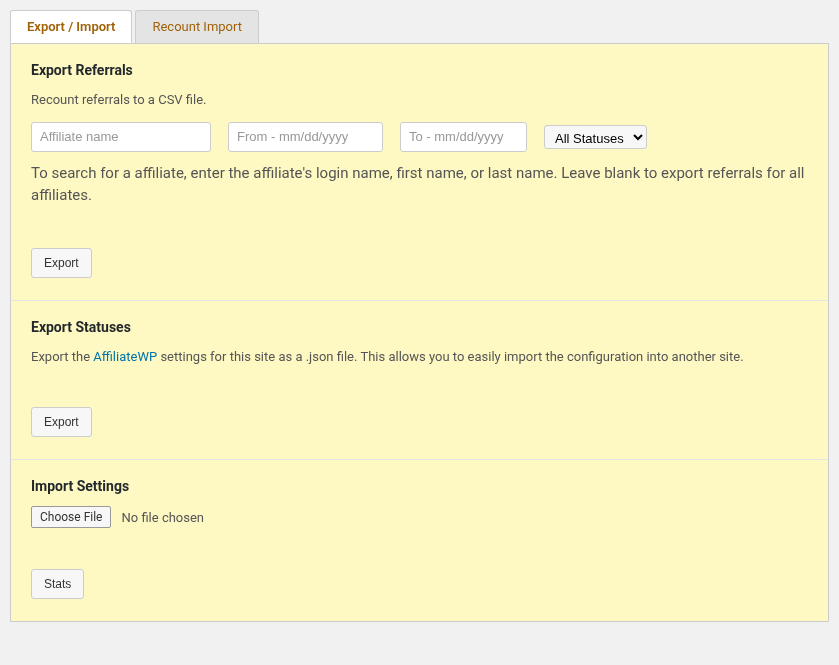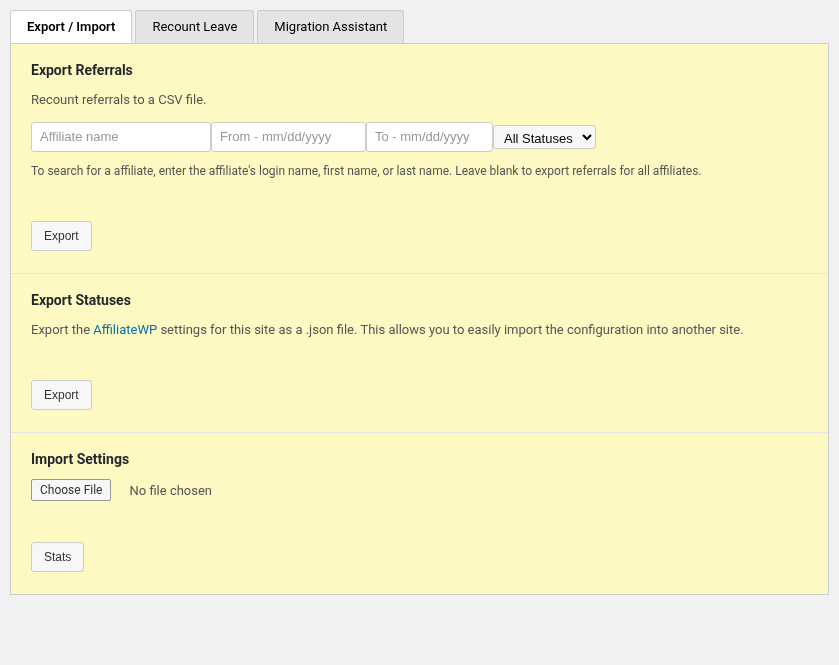--- a/index.html
+++ b/index.html
@@ -21,21 +21,21 @@
       gap: 0;
       margin-bottom: 0;
     }
     .tab {
       padding: 8px 16px;
       background: #e4e4e4;
       border: 1px solid #ccc;
       border-bottom: none;
       cursor: pointer;
       font-size: 13px;
-      color: #000000;
+      color: #a16207;
       text-decoration: none;
       border-radius: 3px 3px 0 0;
       margin-right: 3px;
     }
     .tab.active {
       background: #fff;
       border-color: #ccc;
       border-bottom: 1px solid #fff;
       font-weight: 600;
       position: relative;
@@ -69,21 +69,21 @@
       margin-bottom: 12px;
       line-height: 1.5;
     }
     .section-desc a {
       color: #0073aa;
       text-decoration: none;
     }
     
     .form-row {
       display: flex;
-      gap: 0;
+      gap: 17px;
       align-items: center;
       margin-bottom: 10px;
     }
     .form-input {
       border: 1px solid #ccc;
       border-radius: 3px;
       padding: 6px 8px;
       font-size: 13px;
       color: #333;
       background: #fff;
@@ -104,21 +104,21 @@
     .select-status {
       border: 1px solid #ccc;
       border-radius: 3px;
       padding: 4px 6px;
       font-size: 13px;
       background: #f7f7f7;
       height: 24px;
       cursor: pointer;
     }
     .hint-text {
-      font-size: 12px;
+      font-size: 15px;
       color: #555;
       margin-bottom: 12px;
       line-height: 1.5;
     }
     
     .btn {
       display: inline-block;
       padding: 5px 12px;
       font-size: 12px;
       border-radius: 3px;
@@ -127,21 +127,21 @@
       background: #f7f7f7;
       color: #333;
       text-decoration: none;
       line-height: 1.5;
       margin-top: 29px;
     }
     
     .file-row {
       display: flex;
       align-items: center;
-      gap: 18px;
+      gap: 10px;
       margin-bottom: 12px;
     }
     .file-btn {
       display: inline-block;
       padding: 3px 8px;
       font-size: 12px;
       border: 1px solid #999;
       border-radius: 2px;
       background: #f7f7f7;
       cursor: pointer;
@@ -152,22 +152,21 @@
       color: #555;
     }
   </style>
 </head>
 <body>
 
 <div class="page-container">
 
   <div class="tabs">
     <a class="tab active">Export / Import</a>
-    <a class="tab">Recount Leave</a>
-    <a class="tab">Migration Assistant</a>
+    <a class="tab">Recount Import</a>
   </div>
 
   <div class="content-area">
 
     <div class="section">
       <div class="section-title">Export Referrals</div>
       <div class="section-desc">Recount referrals to a CSV file.</div>
       <div class="form-row">
         <input type="text" class="form-input input-affiliate" placeholder="Affiliate name" style="">
         <input type="text" class="form-input input-from" placeholder="From - mm/dd/yyyy" style="">

